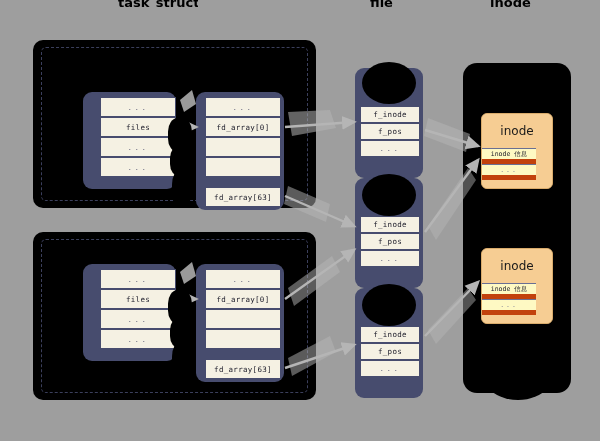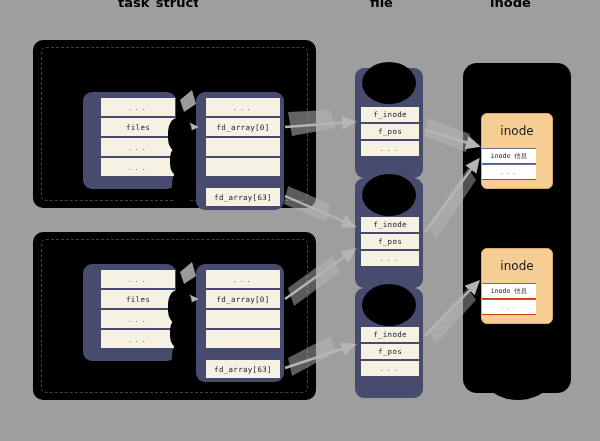--- a/index.html
+++ b/index.html
@@ -91,23 +91,23 @@
     font-size: 12px;
   }
   .inode-foot {
     position: absolute;
     left: 0; right: 0;
     background: #f6cd93;
   }
   .inode-row {
     position: absolute;
     left: 0; right: 16px;
-    background: #ffffff;
+    background: #fef9c3;
     border-top: 1px solid #6a6f93;
-    border-bottom: 1px solid #c2410c;
+    border-bottom: 5px solid #c2410c;
     box-sizing: border-box;
     display: flex;
     align-items: center;
     justify-content: center;
     font-size: 6.5px;
     color: #1a1a28;
   }
   .inode-row.dots { color: #8a8a99; letter-spacing: 2px; }
 
   

